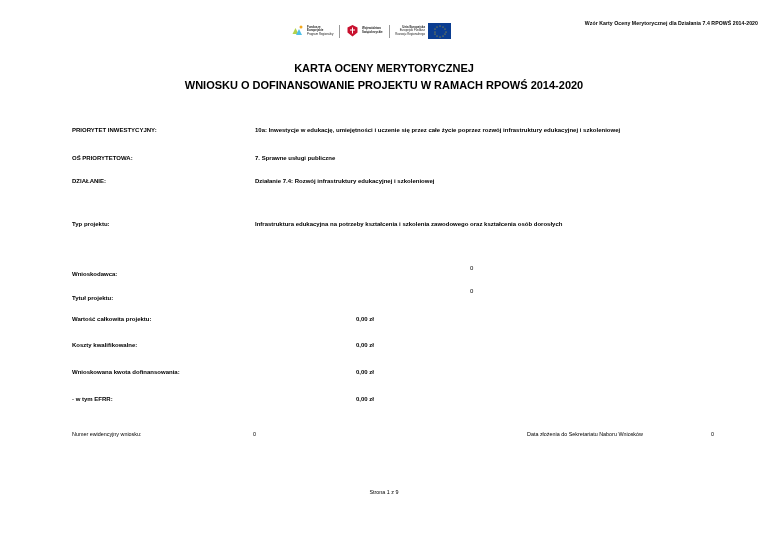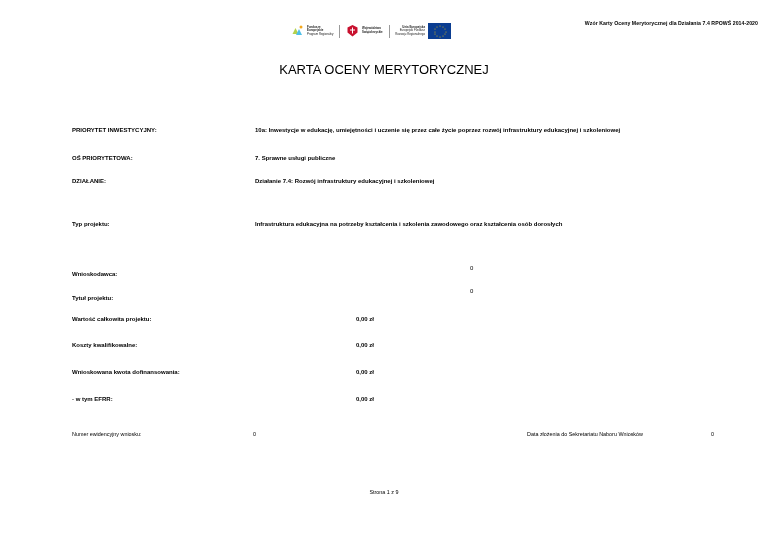--- a/index.html
+++ b/index.html
@@ -98,22 +98,22 @@
     background: #9a9a9a;
   }
 
   
   .doc-title {
     position: absolute;
     top: 60px;
     left: 0;
     width: 768px;
     text-align: center;
-    font-size: 13px;
-    font-weight: normal;
+    font-size: 11px;
+    font-weight: bold;
     line-height: 1.55;
   }
 
   
   .field-row {
     position: absolute;
     left: 72px;
     width: 624px;
     font-size: 6px;
     font-weight: bold;
@@ -256,20 +256,21 @@
         </div>
       </div>
 
     </div>
 
     <div class="header-right-text">Wzór Karty Oceny Merytorycznej dla Działania 7.4 RPOWŚ 2014-2020</div>
   </div>
 
   <div class="doc-title">
     <div>KARTA OCENY MERYTORYCZNEJ</div>
+    <div>WNIOSKU O DOFINANSOWANIE PROJEKTU W RAMACH RPOWŚ 2014-2020</div>
   </div>
 
   <div class="field-row r1">
     <span class="field-label">PRIORYTET INWESTYCYJNY:</span>
     <span class="field-value">10a: Inwestycje w edukację, umiejętności i uczenie się przez całe życie poprzez rozwój infrastruktury edukacyjnej i szkoleniowej</span>
   </div>
 
   <div class="field-row r2">
     <span class="field-label">OŚ PRIORYTETOWA:</span>
     <span class="field-value">7. Sprawne usługi publiczne</span>

